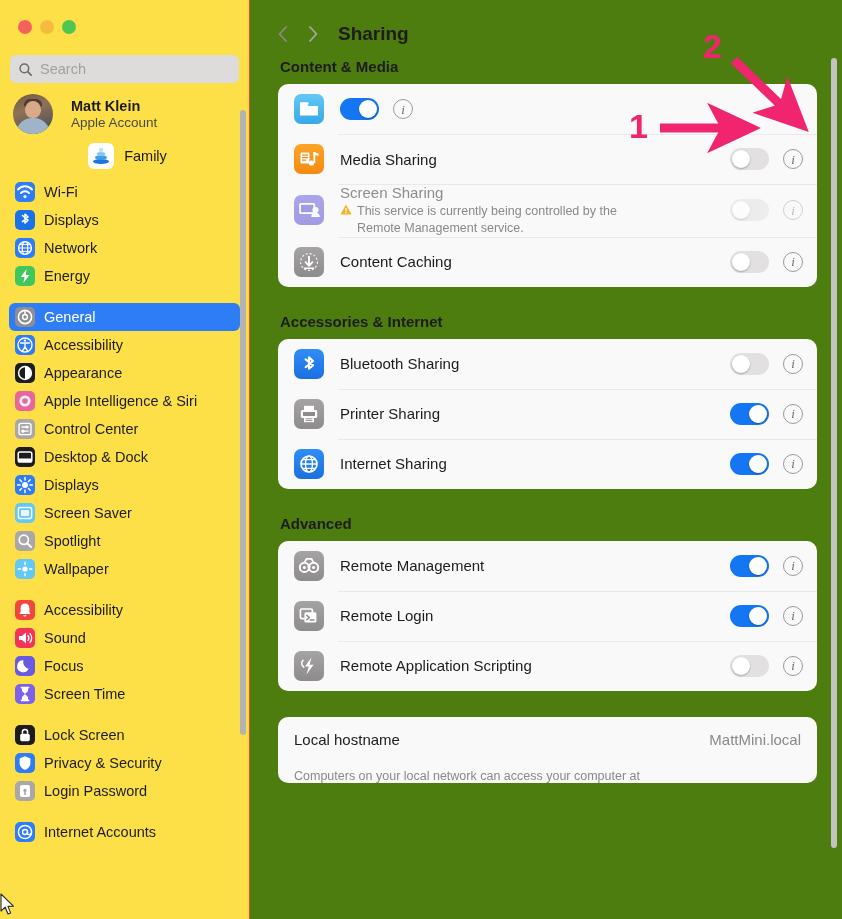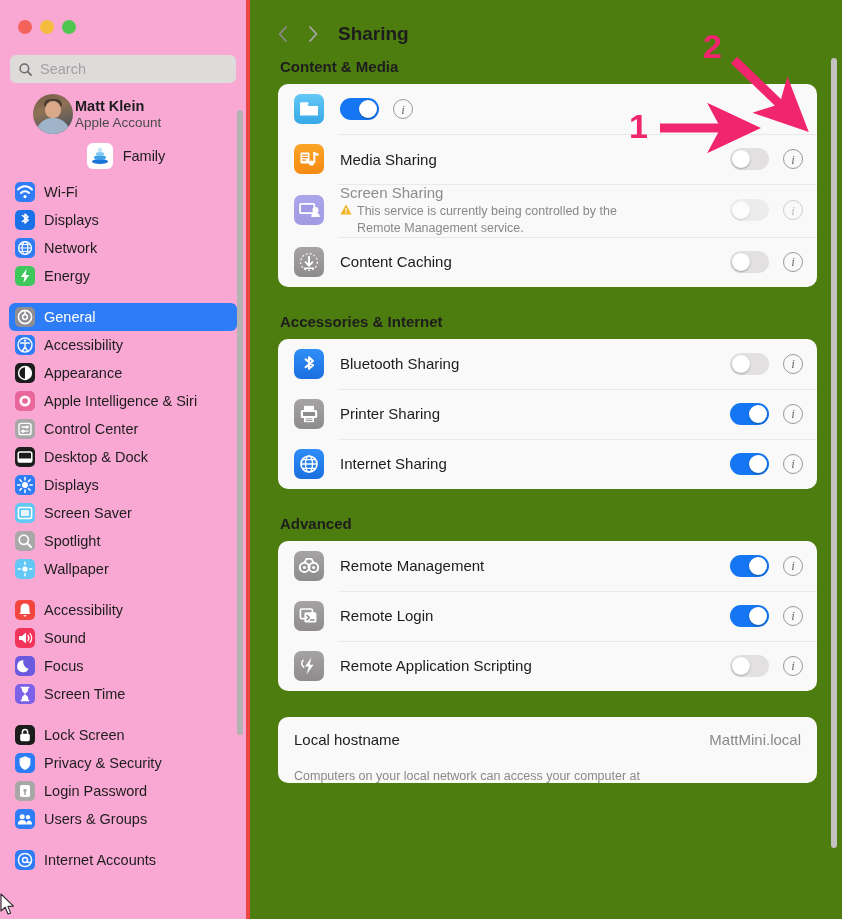--- a/index.html
+++ b/index.html
@@ -13,22 +13,22 @@
     position: relative;
     width: 842px; height: 919px;
     display: flex;
     background: #f2f0f0;
   }
 
   
   #sidebar {
     position: relative;
     width: 250px; height: 919px;
-    background: #f9a8d4;
-    border-right: 4px solid #ef4444;
+    background: #fde047;
+    border-right: 1px solid #ef4444;
     overflow: hidden;
     flex: none;
   }
   .traffic {
     display: flex; gap: 8px;
     padding: 20px 0 0 18px;
     height: 46px;
   }
   .tl { width: 14px; height: 14px; border-radius: 50%; }
   .tl.red    { background: #f4625c; }
@@ -47,21 +47,21 @@
   .search-input {
     border: none; background: transparent; outline: none;
     font-family: "Liberation Sans", sans-serif;
     font-size: 14.5px; color: #3a3a3a; width: 100%;
   }
   .search-input::placeholder { color: #a2a0a0; }
 
   .acct {
     display: flex; align-items: center;
     padding: 11px 10px 6px 13px;
-    gap: 2px; cursor: default; margin-left: 20px;
+    gap: 18px; cursor: default;
   }
   .avatar {
     width: 40px; height: 40px; border-radius: 50%;
     flex: none; overflow: hidden;
     background: linear-gradient(160deg,#6f5844 0%,#8f7256 38%,#3c4a5c 100%);
     position: relative;
   }
   .avatar .face {
     position: absolute; left: 50%; top: 7px;
     width: 16px; height: 17px; margin-left: -8px;
@@ -486,31 +486,20 @@
         </div>
         <div class="navitem">
           <span class="ico" style="background:#a9a7a7">
             <svg viewBox="0 0 20 20" width="20" height="20">
               <rect x="5" y="4" width="10" height="12" rx="1.8" fill="white"></rect>
               <circle cx="10" cy="9.4" r="1.6" fill="#a9a7a7"></circle>
               <rect x="9.2" y="10.4" width="1.6" height="3.6" fill="#a9a7a7"></rect>
             </svg>
           </span>
           <span class="nav-label">Login Password</span>
-        </div>
-        <div class="navitem">
-          <span class="ico" style="background:#2f7df6">
-            <svg viewBox="0 0 20 20" width="20" height="20">
-              <circle cx="7.2" cy="7.8" r="2.5" fill="white"></circle>
-              <circle cx="13" cy="8.2" r="2.1" fill="white"></circle>
-              <path d="M2.8 15.4 C2.8 12.4 4.8 11 7.2 11 C9.6 11 11.6 12.4 11.6 15.4 Z" fill="white"></path>
-              <path d="M11.4 15.4 C11.4 13.1 12.3 11.6 14 11.6 C15.7 11.6 17 12.8 17 15.4 Z" fill="white"></path>
-            </svg>
-          </span>
-          <span class="nav-label">Users &amp; Groups</span>
         </div>
         <div class="group-gap"></div>
         <div class="navitem">
           <span class="ico" style="background:#2f7df6">
             <svg viewBox="0 0 20 20" width="20" height="20">
               <circle cx="10" cy="10" r="6.6" fill="none" stroke="white" stroke-width="1.5"></circle>
               <circle cx="10" cy="10" r="2.5" fill="none" stroke="white" stroke-width="1.4"></circle>
               <path d="M12.5 10 L12.5 12 A2.2 2.2 0 0 0 16.2 11" fill="none" stroke="white" stroke-width="1.4"></path>
             </svg>
           </span>

